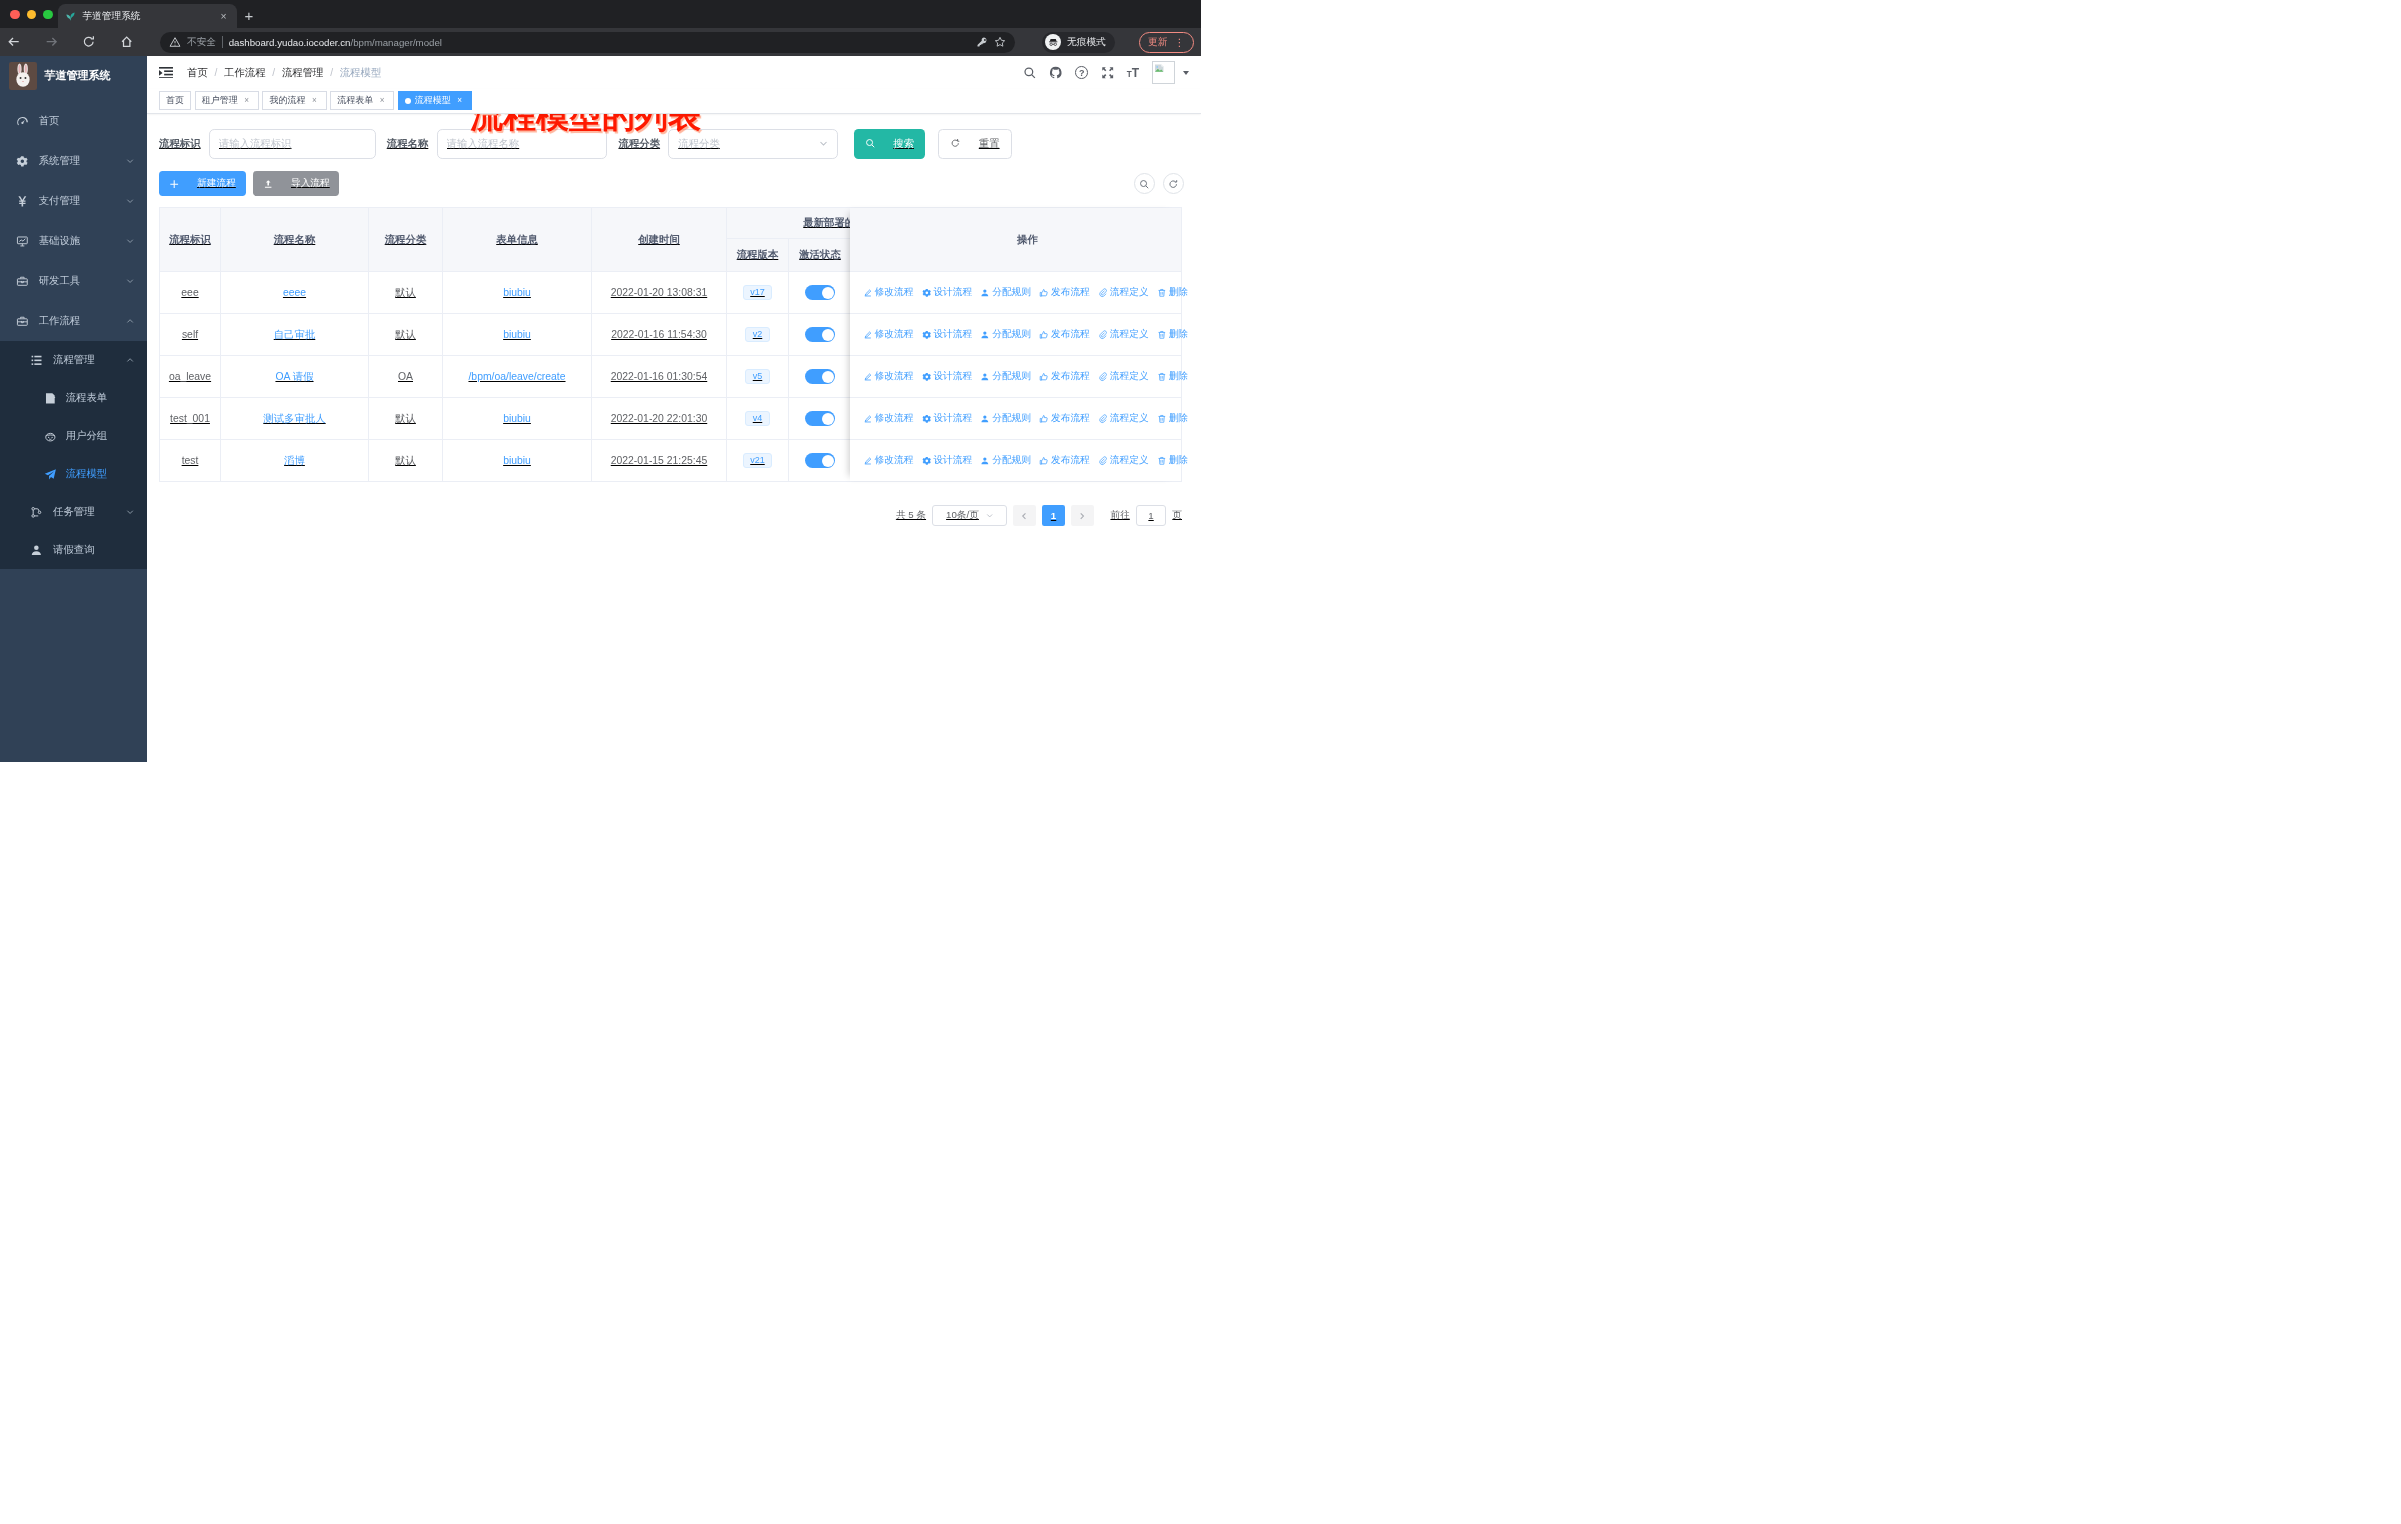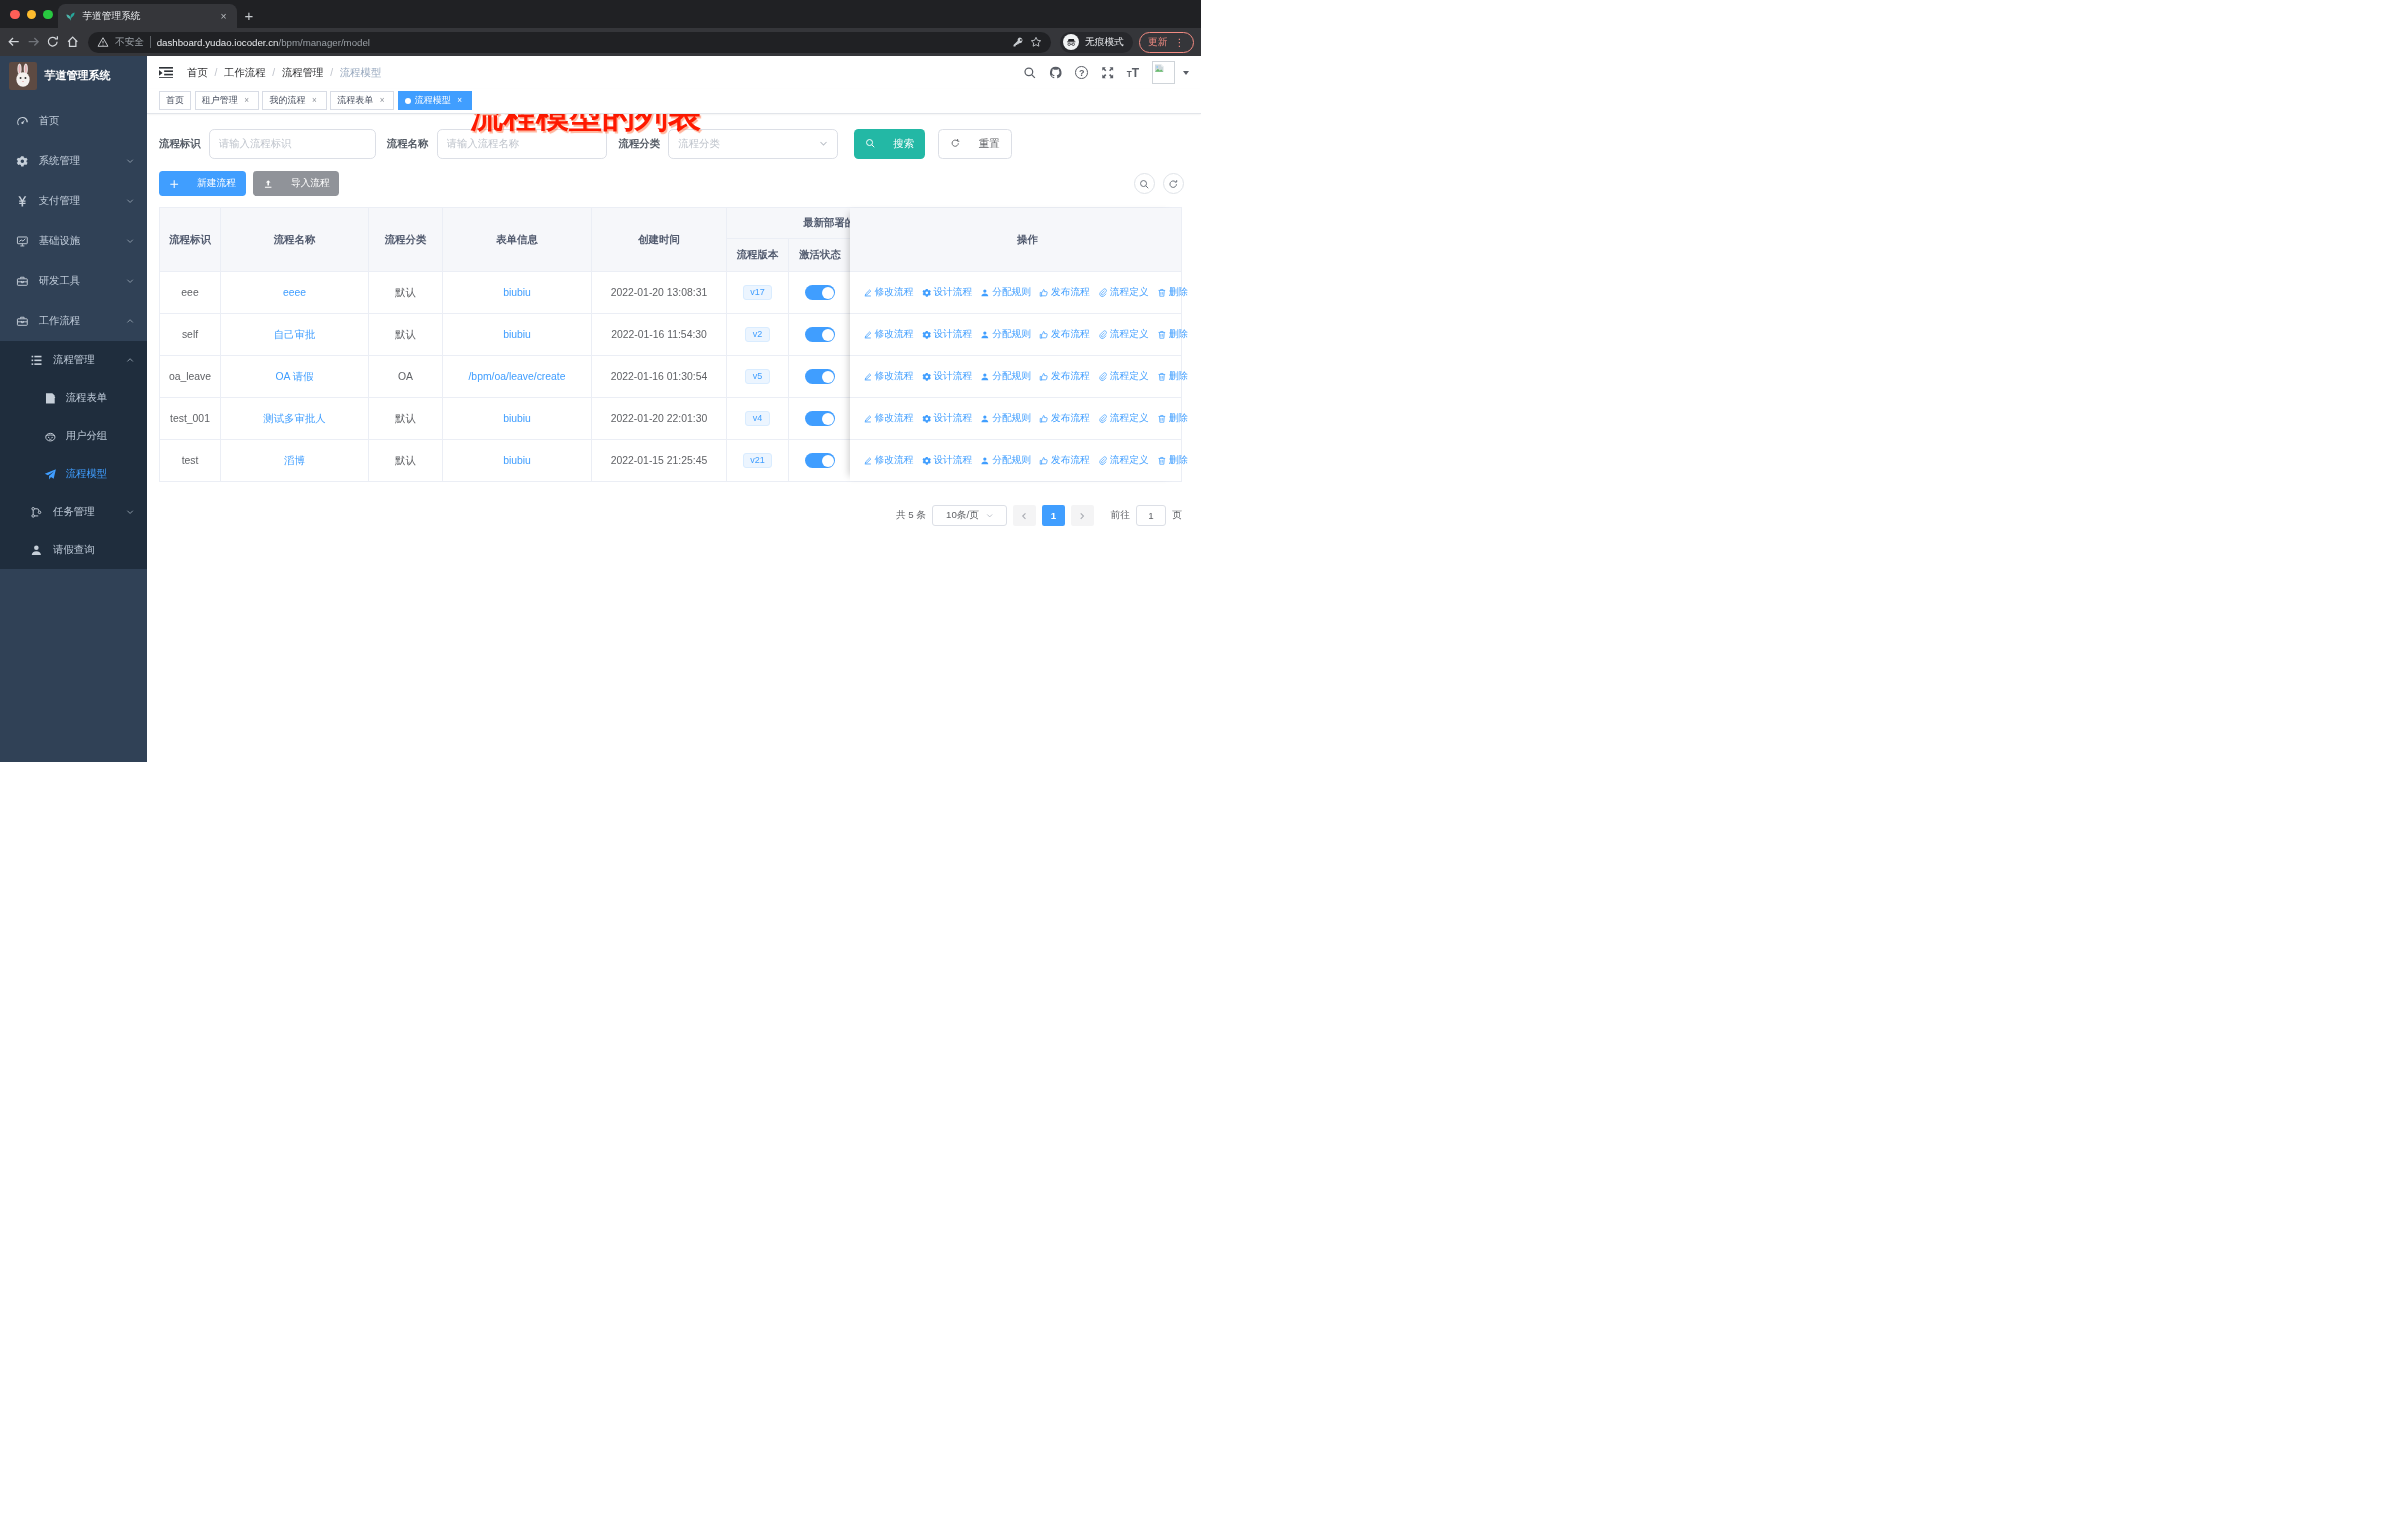--- a/index.html
+++ b/index.html
@@ -11,21 +11,21 @@
   .tabbar { height:28px; background:#202124; display:flex; align-items:flex-end; position:relative; }
   .traffic { position:absolute; left:10.4px; top:9.7px; display:flex; gap:6.7px; }
   .tl { width:9.7px; height:9.7px; border-radius:50%; }
   .tl.red{background:#ff5f57}.tl.yellow{background:#febc2e}.tl.green{background:#28c840}
   .btab { margin-left:58px; width:179px; height:24px; background:#35363a; border-radius:7.4px 7.4px 0 0;
     display:flex; align-items:center; padding:0 7.4px; color:#e8eaed; font-size:9.7px; gap:6px; }
   .btab .title { flex:1; white-space:nowrap; overflow:hidden; }
   .btab .closex { color:#b6b9bd; font-size:10.4px; width:12px; text-align:center; cursor:pointer; }
   .newtab { margin-left:7.4px; margin-bottom:5.2px; color:#c7cbcf; font-size:15px; line-height:15px; cursor:pointer; }
 
-  .toolbar { height:28px; background:#35363a; display:flex; align-items:center; padding:0 7.4px; gap:6px; }
+  .toolbar { height:28px; background:#35363a; display:flex; align-items:center; padding:0 7.4px; gap:24px; }
   .navic { width:13.4px; height:13.4px; color:#d2d5d9; cursor:pointer; flex:0 0 auto; }
   .navic.disabled { color:#71747a; }
   .omnibox { flex:1; height:21px; background:#202124; border-radius:10.4px; display:flex; align-items:center;
     padding:0 9px; color:#9aa0a6; font-size:9.7px; gap:6px; margin:0 3px; }
   .omnibox .sep { width:0.7px; height:12px; background:#5f6368; }
   .omnibox .host { color:#e8eaed; }
   .omnibox .path { color:#9aa0a6; }
   .omnibox .spacer { flex:1; }
   .omnibox .oic { width:12px; height:12px; color:#c7cbcf; cursor:pointer; }
   .incog { height:21px; border-radius:10.4px; background:#27282c; display:flex; align-items:center; gap:6px;
@@ -78,21 +78,21 @@
   .tagsbar { height:24.6px; background:#fff; border-bottom:0.7px solid #e2e5ea; box-shadow:0 0.7px 2.2px rgba(0,0,0,.08);
     display:flex; align-items:center; padding:0 12px; gap:3.7px; position:relative; z-index:2; }
   .tag { height:19.4px; border:0.7px solid #d8dce5; background:#fff; color:#495060; font-size:9px;
     display:flex; align-items:center; padding:0 6px; gap:3.7px; cursor:pointer; white-space:nowrap; }
   .tag .dot { width:6px; height:6px; border-radius:50%; background:#fff; display:none; }
   .tag .x { font-size:8.2px; color:#90949b; width:10.4px; text-align:center; }
   .tag.active { background:var(--accent,#409eff); border-color:var(--accent,#409eff); color:#fff; }
   .tag.active .dot { display:block; }
   .tag.active .x { color:#fff; }
 
-  .content { padding:15px 17px 0 12px; }
+  .content { padding:15px 17px 0 12px;text-decoration:underline; }
   .filters { display:flex; align-items:center; }
   .flabel { font-size:10.4px; font-weight:700; color:#555c66; margin-right:8.2px; white-space:nowrap; }
   .finput { width:167px; height:30px; border:0.7px solid #dcdfe6; border-radius:5.2px; padding:0 9px;
     font-size:10.4px; color:#303133; outline:none; font-family:inherit; }
   .finput::placeholder { color:#bfc4cc; }
   .fsel { width:170px; height:30px; border:0.7px solid #dcdfe6; border-radius:5.2px; padding:0 9px;
     font-size:10.4px; color:#bfc4cc; display:flex; align-items:center; cursor:pointer; }
   .fsel .ph { flex:1; }
   .fsel .schev { width:9px; height:9px; color:#b7bcc4; }
   .gap14 { width:11px; } .gap16 { width:12px; }

